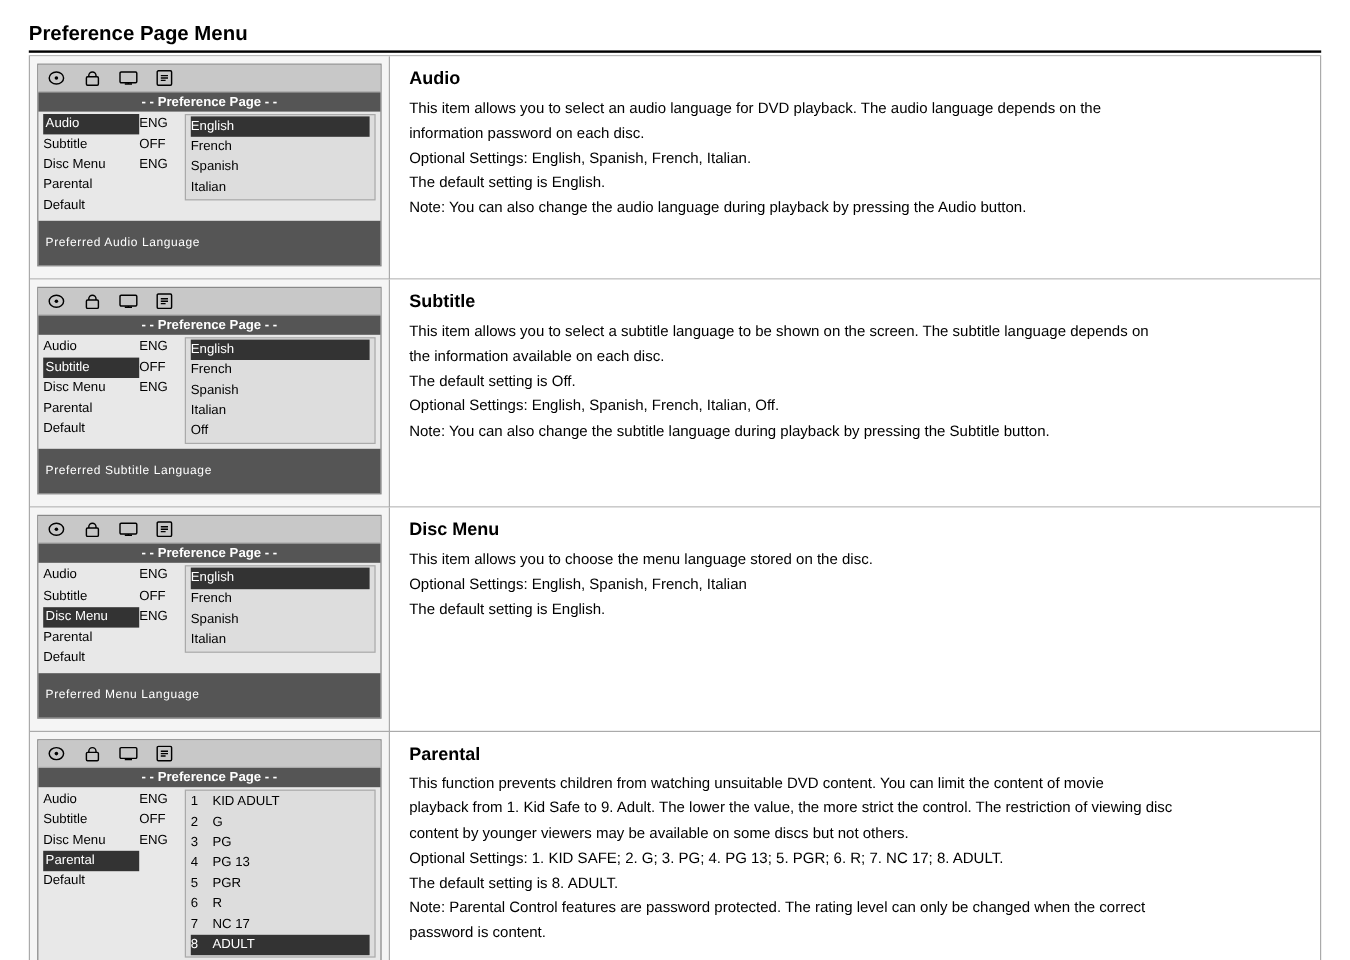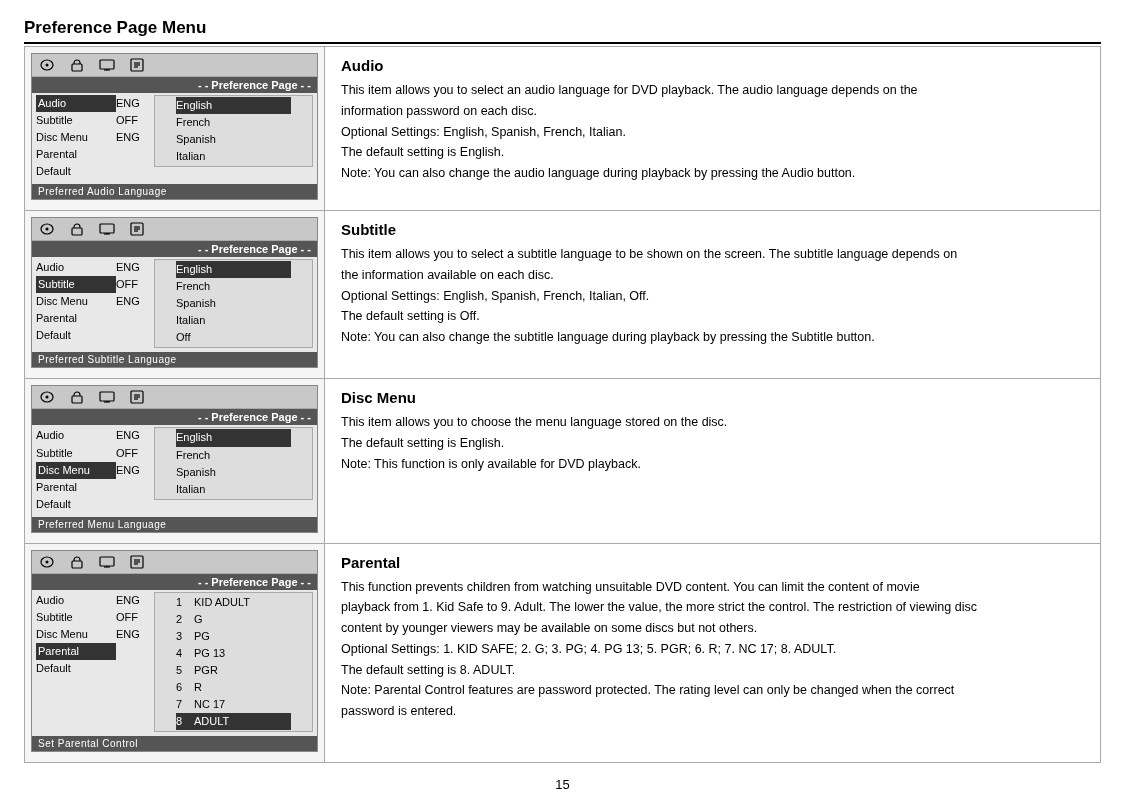--- a/index.html
+++ b/index.html
@@ -81,21 +81,21 @@
     .menu-icon svg {
       width: 18px;
       height: 14px;
     }
 
     .menu-header-bar {
       background: #555;
       color: #fff;
       font-size: 11px;
       padding: 2px 6px;
-      text-align: right;
+      text-align: center;
       font-weight: bold;
     }
 
     .menu-content {
       display: flex;
       padding: 2px 4px;
       gap: 0;
     }
 
     .menu-col-left {
@@ -126,35 +126,35 @@
     .menu-row.highlighted .menu-item-name {
       background: #333;
       color: #fff;
       padding: 0 2px;
     }
 
     .submenu-list {
       font-size: 11px;
       line-height: 1.55;
       border: 1px solid #aaa;
-      padding: 1px 21px;
+      padding: 1px 4px;
       background: #ddd;
     }
 
     .submenu-list .selected {
       background: #333;
       color: #fff;
       display: block;
     }
 
     .menu-footer-bar {
       background: #555;
       color: #fff;
       font-size: 10px;
-      padding: 2px 6px;
+      padding: 13px 6px;
       margin-top: 2px;
       font-weight: normal;
       letter-spacing: 0.5px;
     }
 
     .page-number {
       text-align: center;
       margin-top: 14px;
       font-size: 13px;
     }
@@ -305,22 +305,22 @@
             </div>
           </div>
         </div>
         <div class="menu-footer-bar">Preferred  Subtitle  Language</div>
       </div>
     </div>
     <div class="right-panel">
       <h2>Subtitle</h2>
       <p>This item allows you to select a subtitle language to be shown on the screen. The subtitle language depends on</p>
       <p>the information available on each disc.</p>
+      <p>The default setting is Off.</p>
       <p>Optional Settings: English, Spanish, French, Italian, Off.</p>
-      <p>The default setting is Off.</p>
       <p>Note: You can also change the subtitle language during playback by pressing the Subtitle button.</p>
     </div>
     <div class="left-panel">
       <div class="menu-widget">
         <div class="menu-top-icons">
           <span class="menu-icon">
             <svg viewBox="0 0 18 14" fill="none" stroke="#000" stroke-width="1.2">
               <ellipse cx="9" cy="7" rx="6" ry="5"></ellipse>
               <circle cx="9" cy="7" r="1.5" fill="#000" stroke="none"></circle>
             </svg>
@@ -379,22 +379,22 @@
               <span style="display: block;">Italian</span>
             </div>
           </div>
         </div>
         <div class="menu-footer-bar">Preferred  Menu  Language</div>
       </div>
     </div>
     <div class="right-panel">
       <h2>Disc Menu</h2>
       <p>This item allows you to choose the menu language stored on the disc.</p>
+      <p>Optional Settings: English, Spanish, French, Italian</p>
       <p>The default setting is English.</p>
-      <p>Note: This function is only available for DVD playback.</p>
     </div>
     <div class="left-panel" style="border-bottom: none;">
       <div class="menu-widget">
         <div class="menu-top-icons">
           <span class="menu-icon">
             <svg viewBox="0 0 18 14" fill="none" stroke="#000" stroke-width="1.2">
               <ellipse cx="9" cy="7" rx="6" ry="5"></ellipse>
               <circle cx="9" cy="7" r="1.5" fill="#000" stroke="none"></circle>
             </svg>
           </span>
@@ -485,17 +485,17 @@
       </div>
     </div>
     <div class="right-panel" style="border-bottom: none;">
       <h2>Parental</h2>
       <p>This function prevents children from watching unsuitable DVD content. You can limit the content of movie</p>
       <p>playback from 1. Kid Safe to 9. Adult. The lower the value, the more strict the control. The restriction of viewing disc</p>
       <p>content by younger viewers may be available on some discs but not others.</p>
       <p>Optional Settings: 1.  KID SAFE;   2.  G;   3.  PG;   4.  PG 13;   5.  PGR;   6.  R;   7.  NC 17;   8.  ADULT.</p>
       <p>The default setting is 8.  ADULT.</p>
       <p>Note: Parental Control features are password protected. The rating level can only be changed when the correct</p>
-      <p>        password is entered.</p>
+      <p>        password is content.</p>
     </div>
   </div>
 
 <div class="page-number">15</div>
 
 </body></html>

